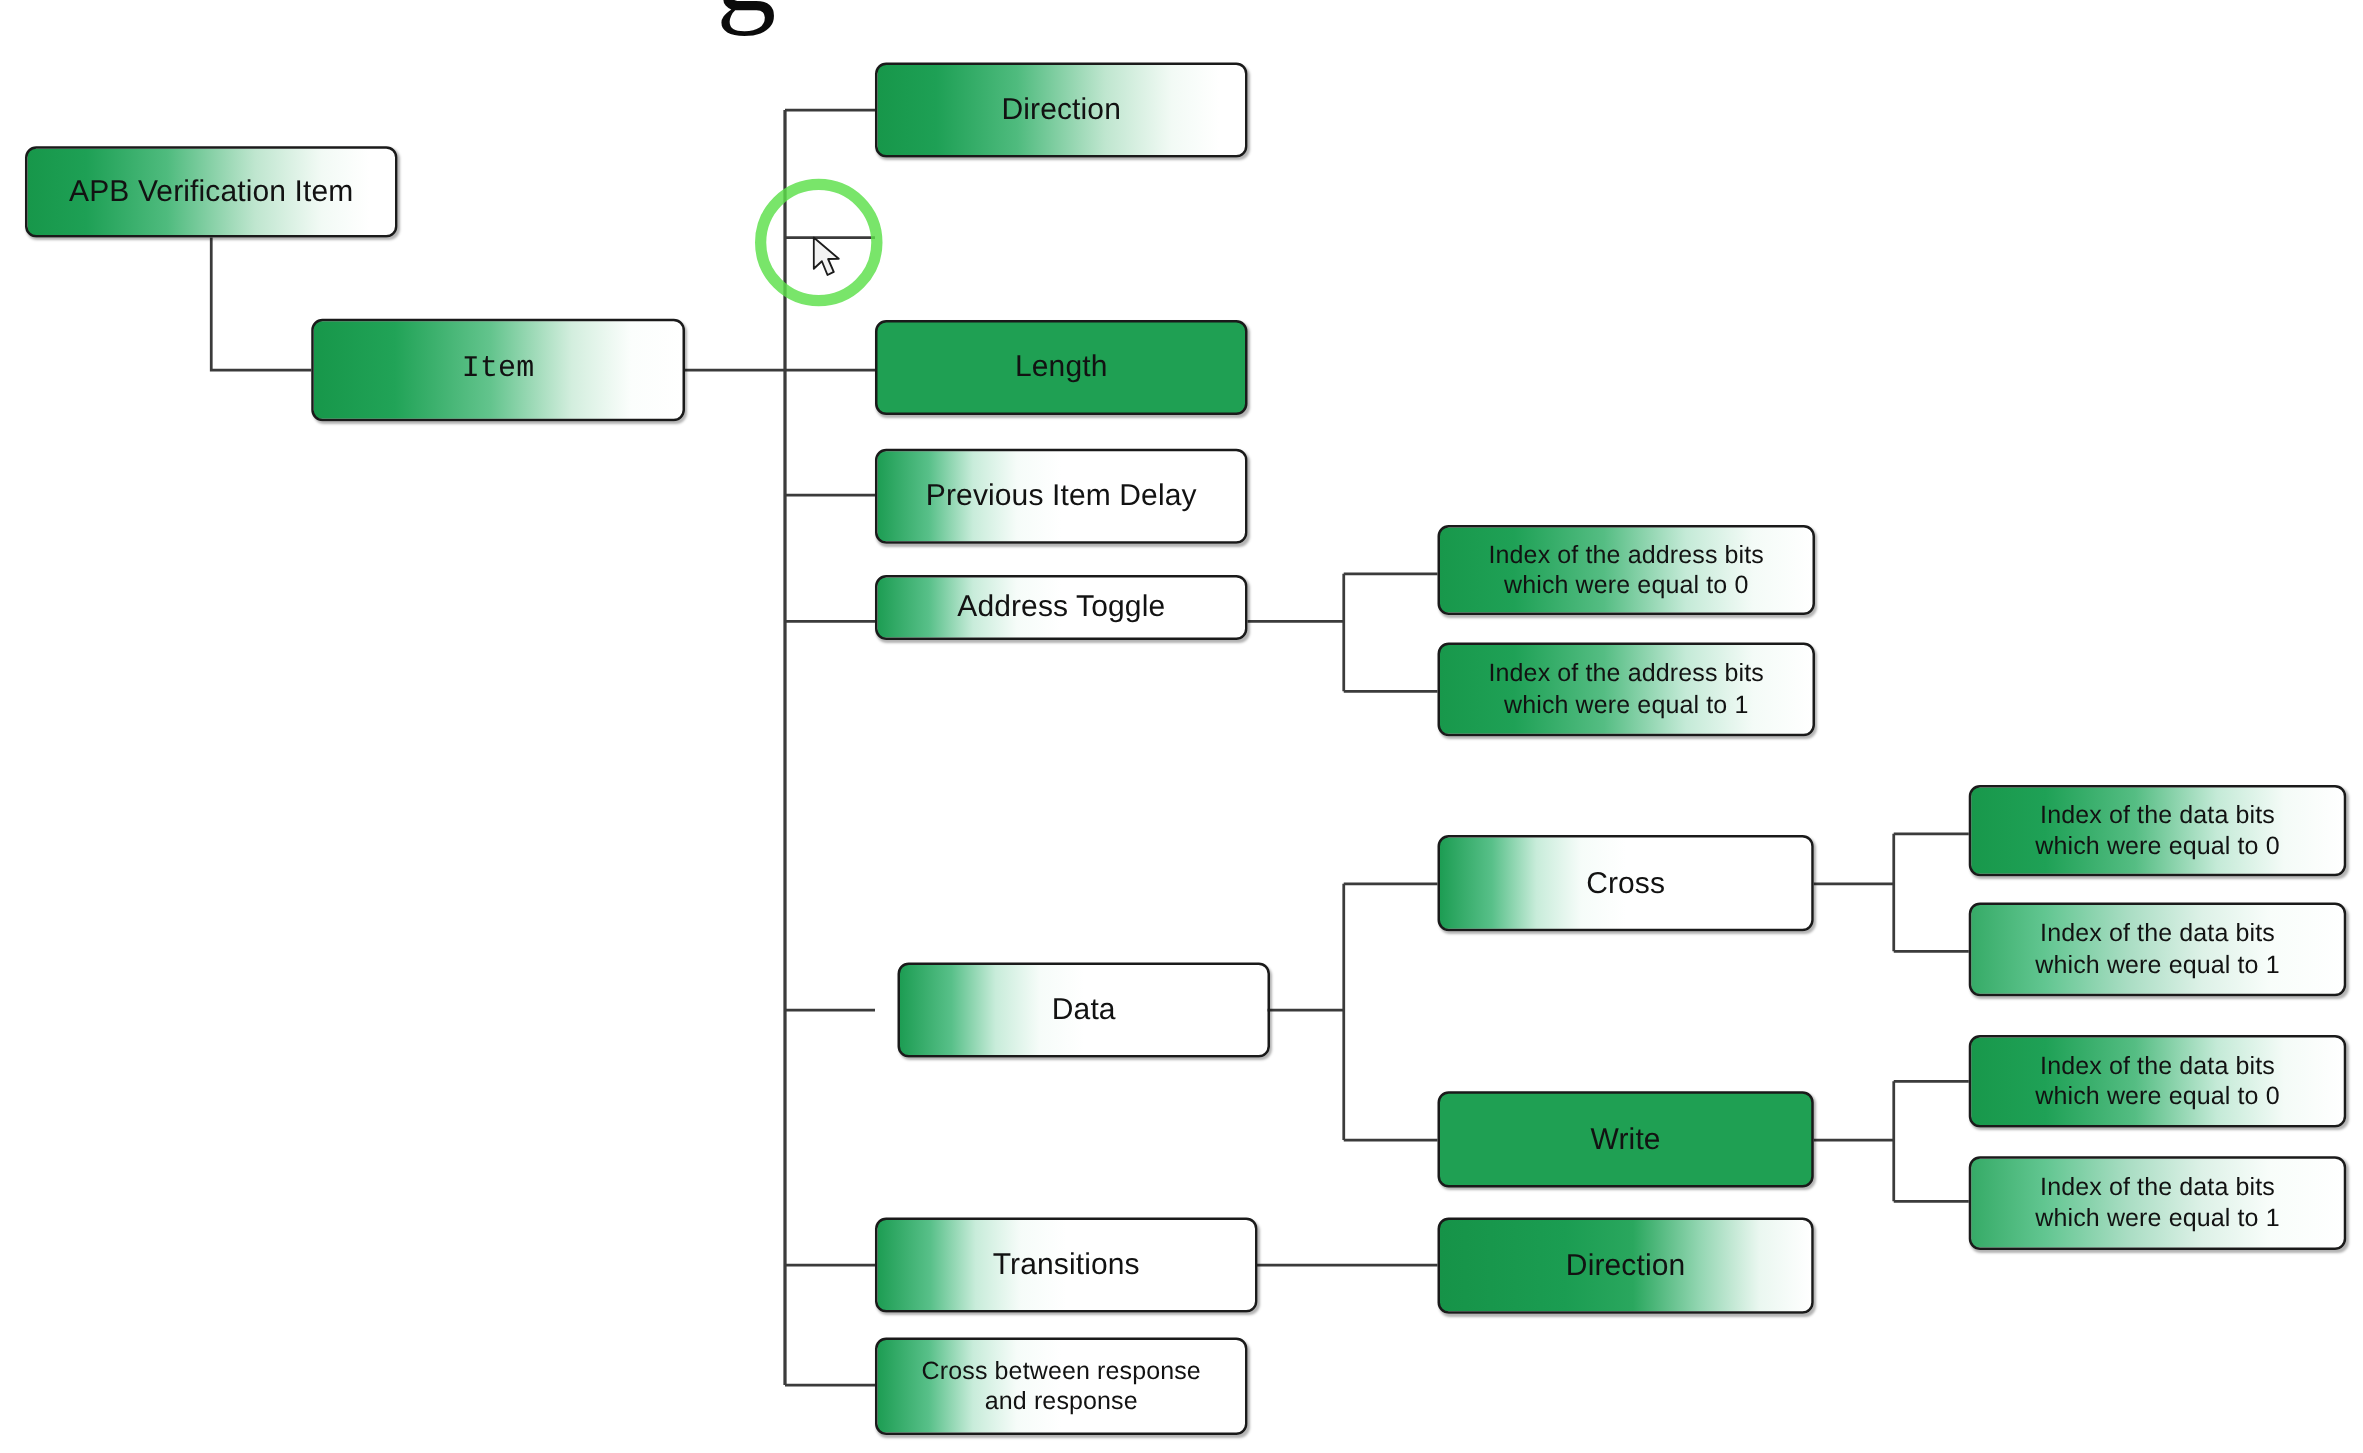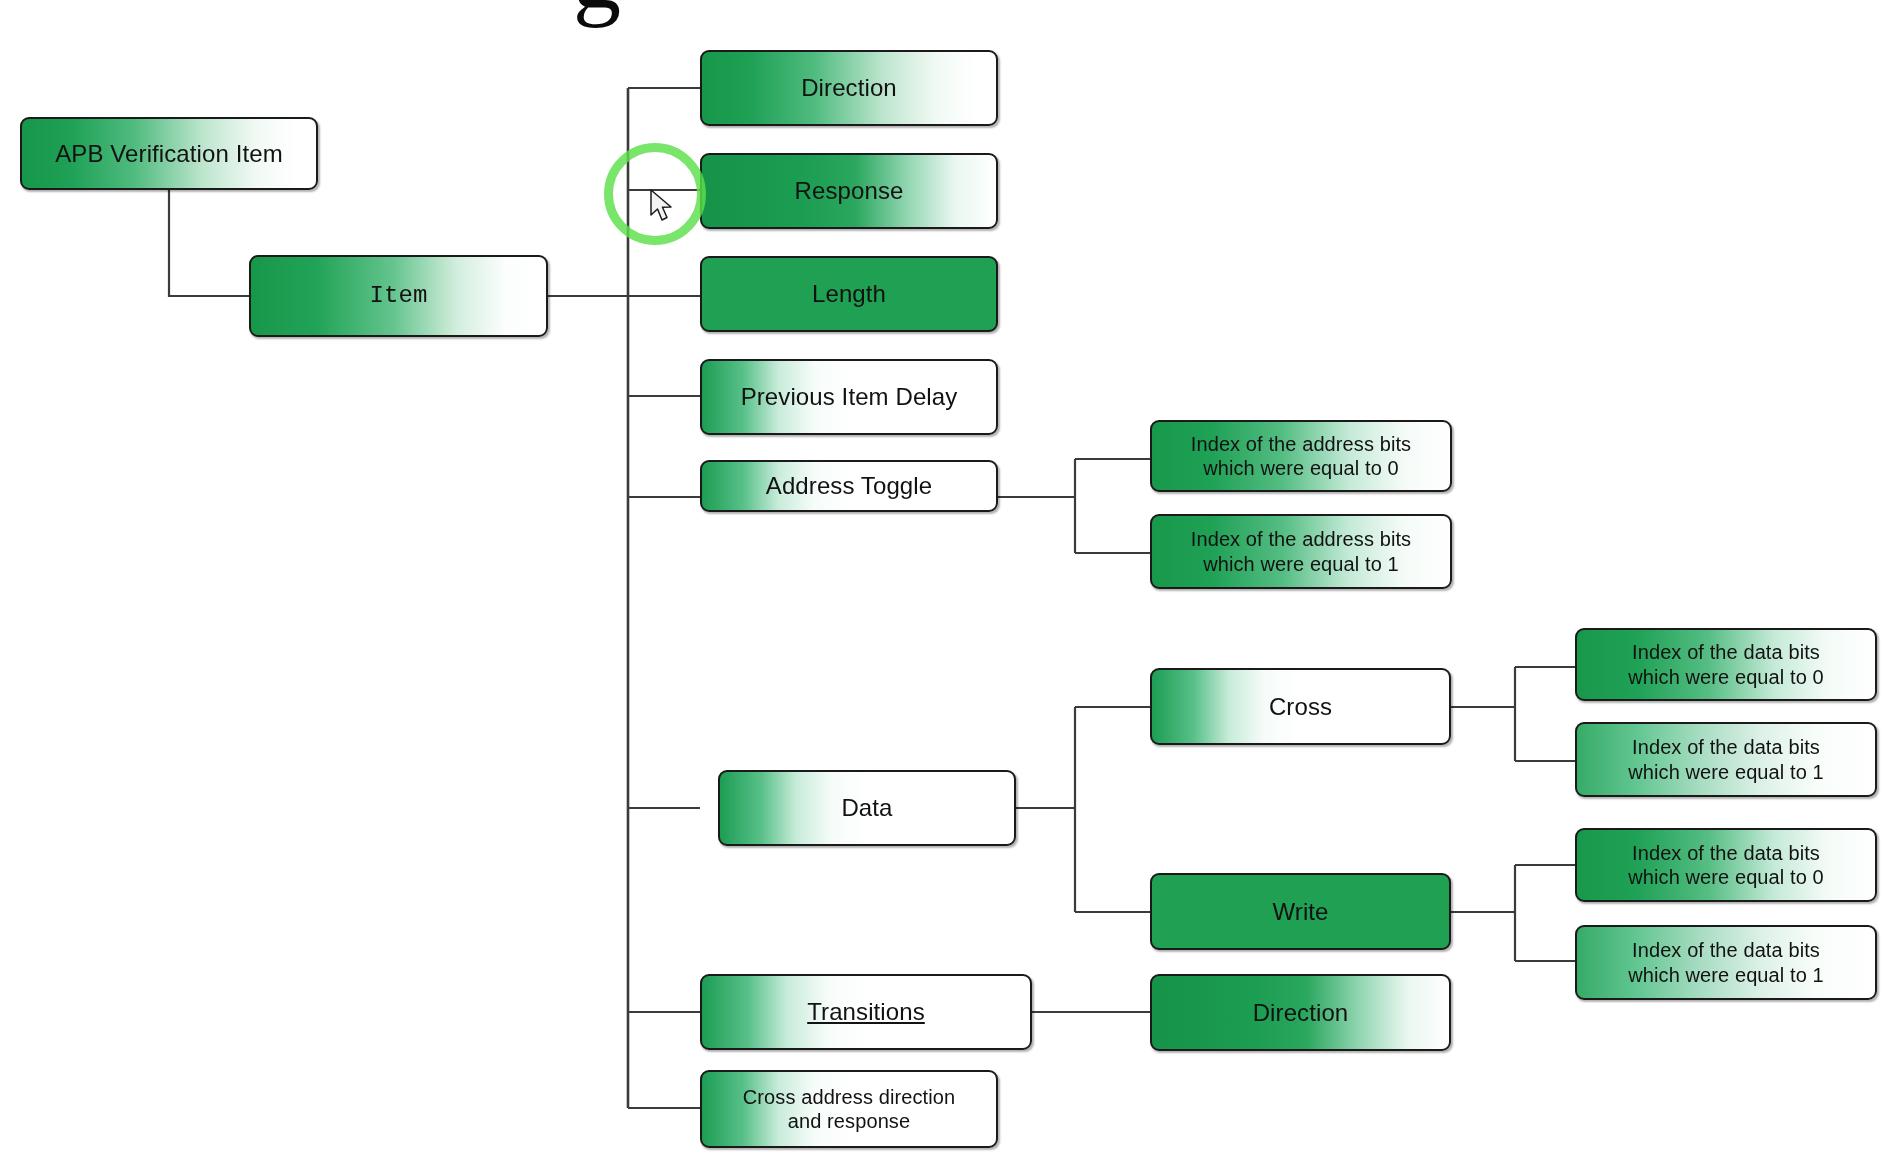--- a/index.html
+++ b/index.html
@@ -159,46 +159,43 @@
   </div>
 
   <div class="node g-fade-wide" style="left:249px; top:255px; width:299px; height:82px;font-family:Liberation Mono, monospace;">
     <span class="label">Item</span>
   </div>
 
   <div class="node g-fade" style="left:700px; top:50px; width:298px; height:76px;">
     <span class="label">Direction</span>
   </div>
 
-  <div class="node g-fade-late" style="left:700px; top:153px; width:298px; height:76px;">
-    <span class="label">Response</span>
-  </div>
 
   <div class="node g-solid" style="left:700px; top:256px; width:298px; height:76px;">
     <span class="label">Length</span>
   </div>
 
   <div class="node g-fade-rev" style="left:700px; top:359px; width:298px; height:76px;">
     <span class="label">Previous Item Delay</span>
   </div>
 
   <div class="node g-fade-rev" style="left:700px; top:460px; width:298px; height:52px;">
     <span class="label">Address Toggle</span>
   </div>
 
   <div class="node g-fade-rev" style="left:700px; top:770px; width:298px; height:76px;margin-left:18px;">
     <span class="label">Data</span>
   </div>
 
-  <div class="node g-fade-rev" style="left:700px; top:974px; width:332px; height:76px;text-decoration:underline;">
+  <div class="node g-fade-rev" style="left:700px; top:974px; width:306px; height:76px;">
     <span class="label">Transitions</span>
   </div>
 
   <div class="node g-fade-rev" style="left:700px; top:1070px; width:298px; height:78px; font-size:20px;">
-    <span class="label">Cross address direction
+    <span class="label">Cross between response
 and response</span>
   </div>
 
   <div class="node g-fade-small" style="left:1150px; top:420px; width:302px; height:72px; font-size:20px;">
     <span class="label">Index of the address bits
 which were equal to 0</span>
   </div>
 
   <div class="node g-fade-small" style="left:1150px; top:514px; width:302px; height:75px; font-size:20px;">
     <span class="label">Index of the address bits

